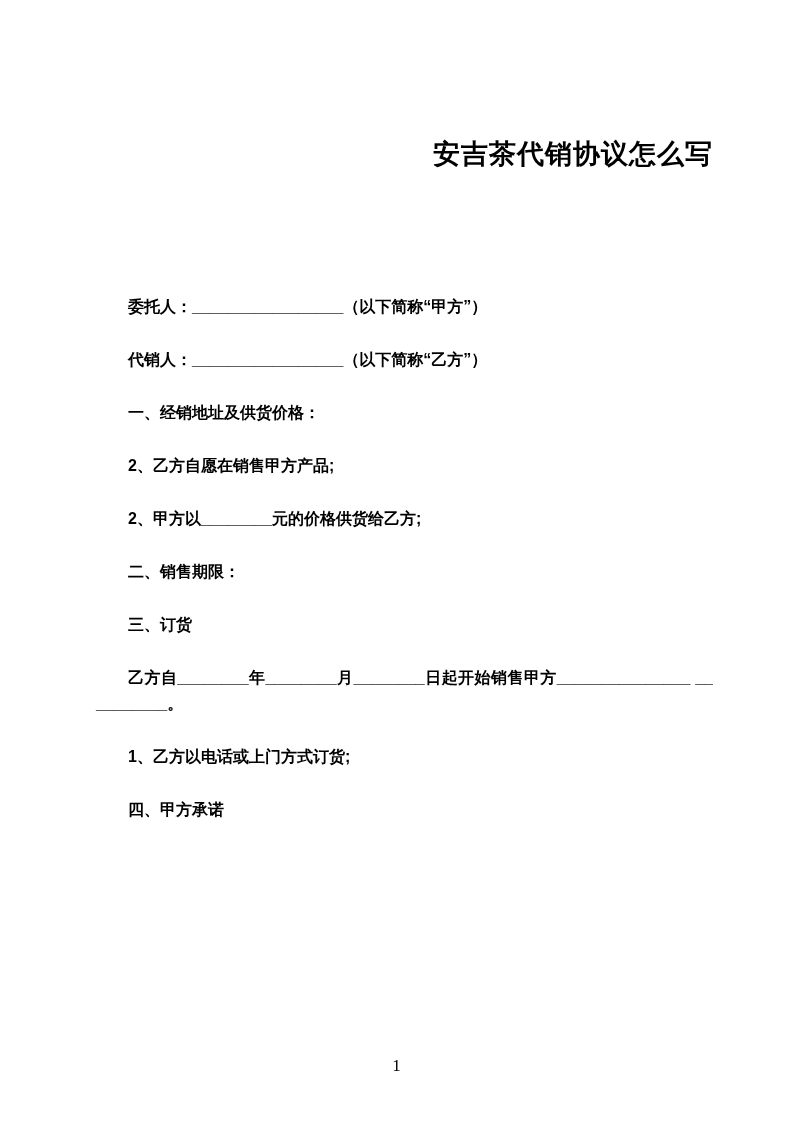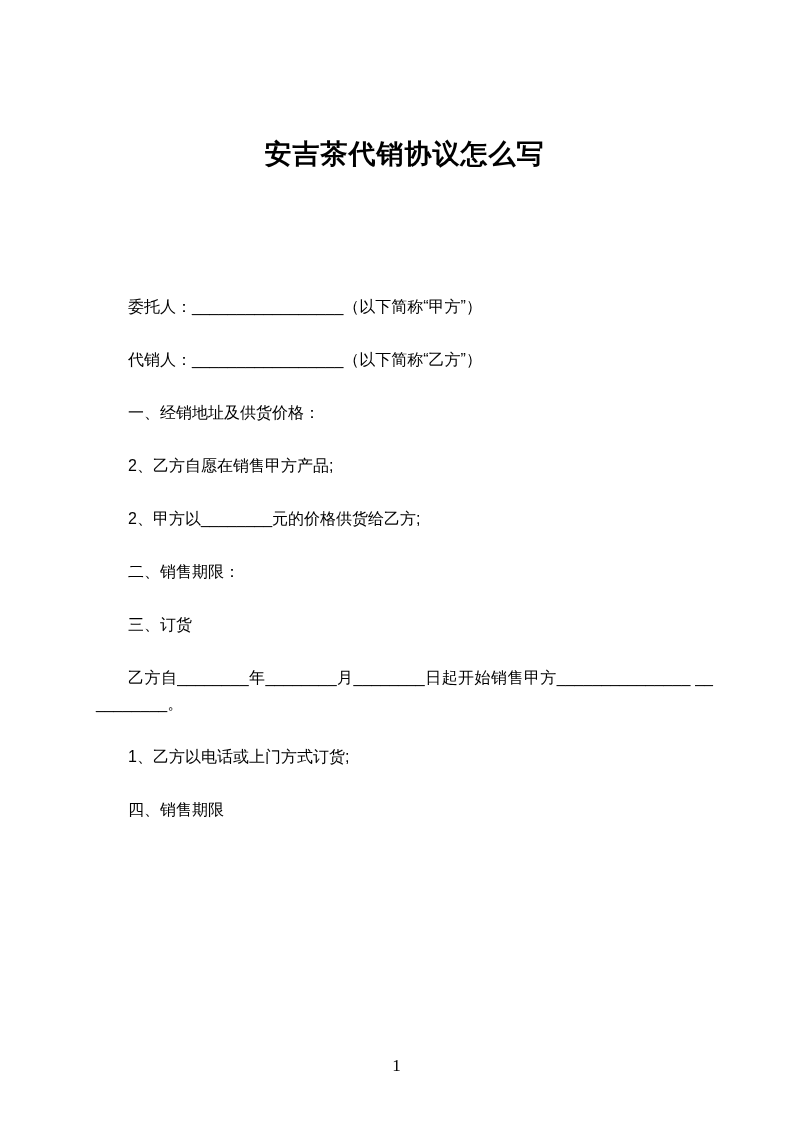--- a/index.html
+++ b/index.html
@@ -11,36 +11,37 @@
   .page {
     position: relative;
     width: 793px;
     height: 1122px;
     background: #ffffff;
     overflow: hidden;
   }
   .doc-title {
     margin: 0 80px 0 96px;
     padding-top: 139px;
-    text-align: center;
+    text-align: right;
     font-size: 27px;
     line-height: 30px;
     font-weight: 700;
     letter-spacing: 1px;
   }
   .doc-body {
     margin: 0 80px 0 96px;
   }
   .para {
     margin: 0 0 27px 0;
     font-size: 16px;
     line-height: 26px;
     text-indent: 2em;
     text-align: justify;
     word-break: break-word;
+    font-weight: bold;
   }
   .para.first {
     margin-top: 125px;
   }
   .para.wrap-all {
     word-break: break-all;
   }
   .page-number {
     position: absolute;
     left: 0;
@@ -74,19 +75,19 @@
 
 
     <p class="para">二、销售期限：</p>
 
     <p class="para">三、订货</p>
 
     <p class="para wrap-all">乙方自________年________月________日起开始销售甲方_______________ __________。</p>
 
     <p class="para">1、乙方以电话或上门方式订货;</p>
 
-    <p class="para">四、销售期限</p>
+    <p class="para">四、甲方承诺</p>
 
   </div>
 
   <div class="page-number">1</div>
 
 </div>
 
 </body></html>

